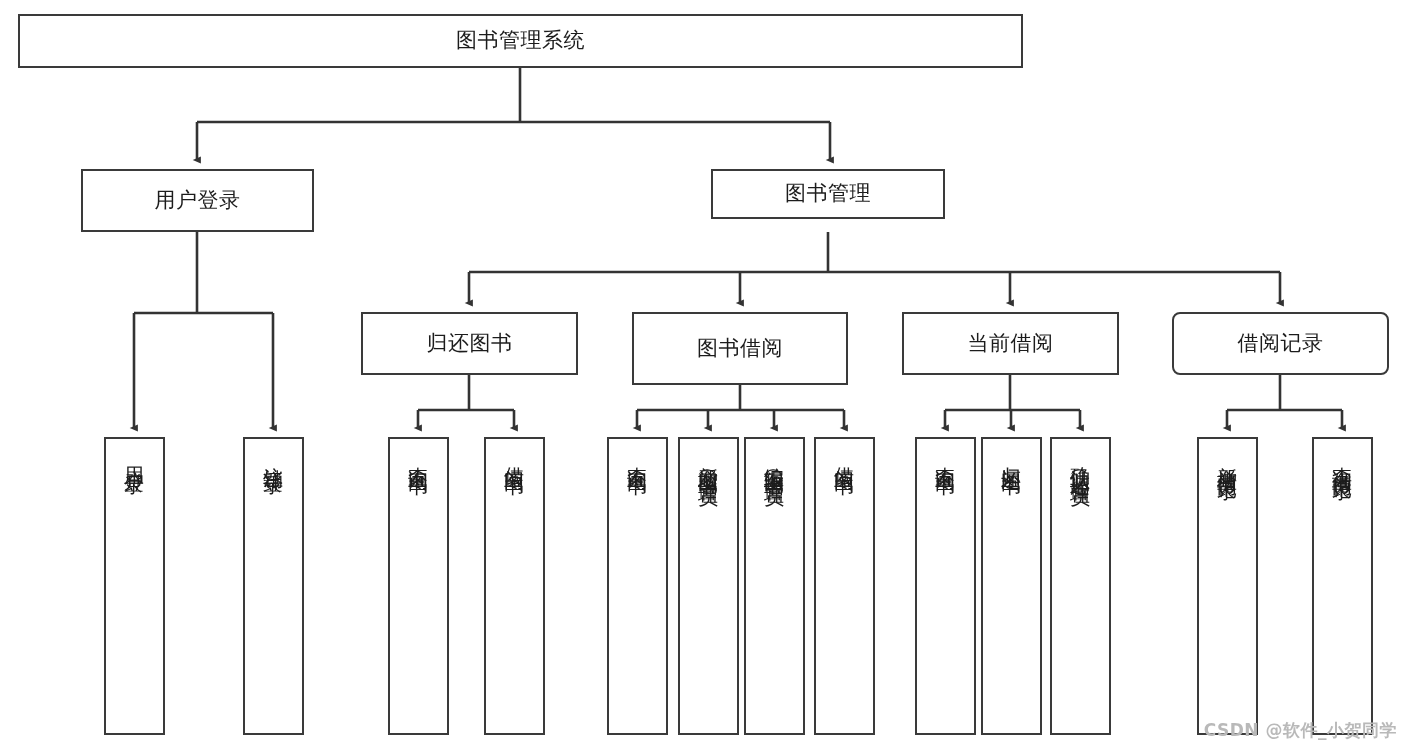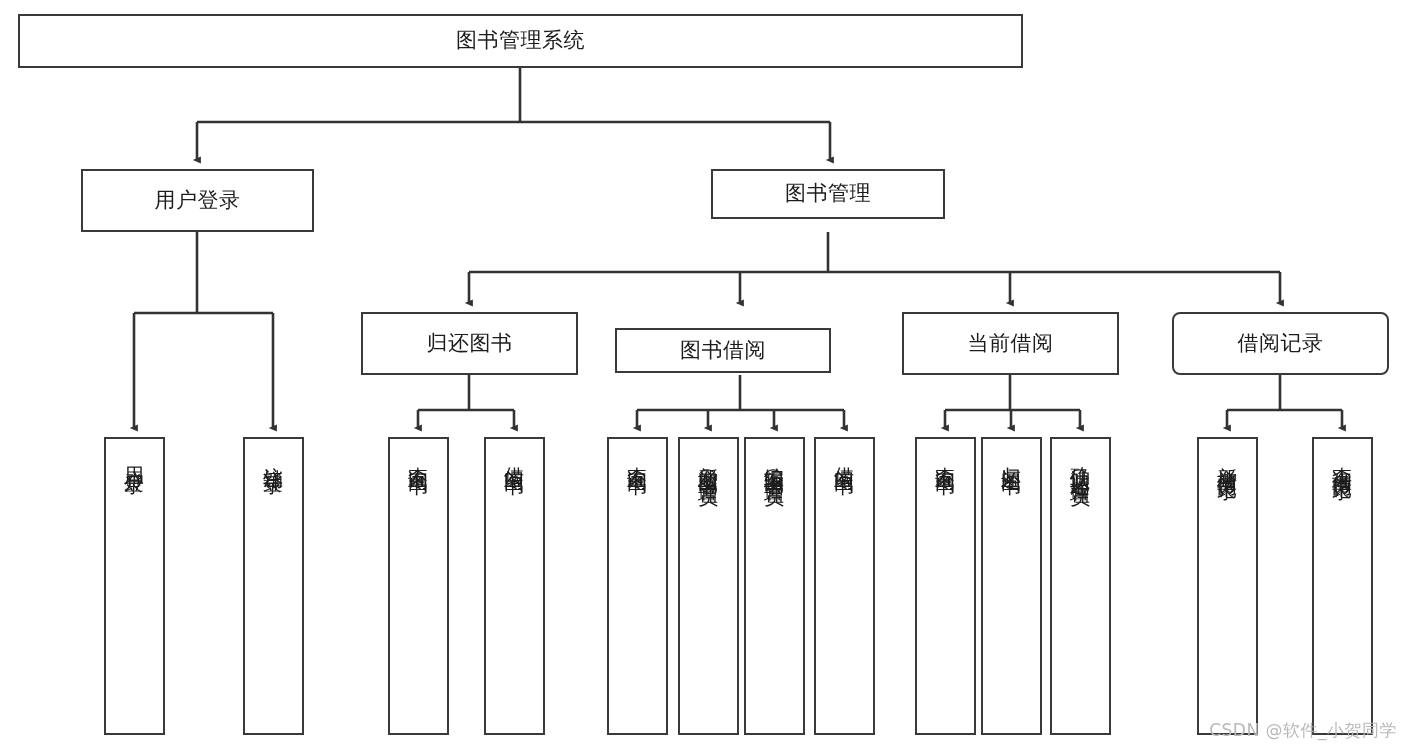--- a/index.html
+++ b/index.html
@@ -65,20 +65,21 @@
   }
   #watermark {
     position: absolute;
     right: 8px;
     bottom: 5px;
     font-size: 17px;
     color: #b9b9b9;
     letter-spacing: 0.5px;
     white-space: nowrap;
     pointer-events: none;
+    font-weight: bold;
   }
 </style>
 </head>
 <body>
 
 <div id="diagram-root">
 
   <svg class="flow" viewBox="0 0 1405 747">
     <defs>
       <marker id="arrowhead" markerWidth="9" markerHeight="9" refX="4.2" refY="4.3" orient="auto" markerUnits="userSpaceOnUse">
@@ -137,21 +138,21 @@
   <div class="node-box horiz" style="left:81px; top:169px; width:233px; height:63px;">
     <span class="node-label">用户登录</span>
   </div>
   <div class="node-box horiz" style="left:711px; top:169px; width:234px; height:50px;">
     <span class="node-label">图书管理</span>
   </div>
 
   <div class="node-box horiz" style="left:361px; top:312px; width:217px; height:63px;">
     <span class="node-label">归还图书</span>
   </div>
-  <div class="node-box horiz" style="left:615px; top:312px; width:216px; height:45px;margin-top:16px;">
+  <div class="node-box horiz" style="left:632px; top:312px; width:216px; height:73px;">
     <span class="node-label">图书借阅</span>
   </div>
   <div class="node-box horiz" style="left:902px; top:312px; width:217px; height:63px;">
     <span class="node-label">当前借阅</span>
   </div>
   <div class="node-box horiz" style="left:1172px; top:312px; width:217px; height:63px;border-radius:8px;">
     <span class="node-label">借阅记录</span>
   </div>
 
   <div class="node-box vert" style="left:104px; top:437px; width:61px; height:298px;">

